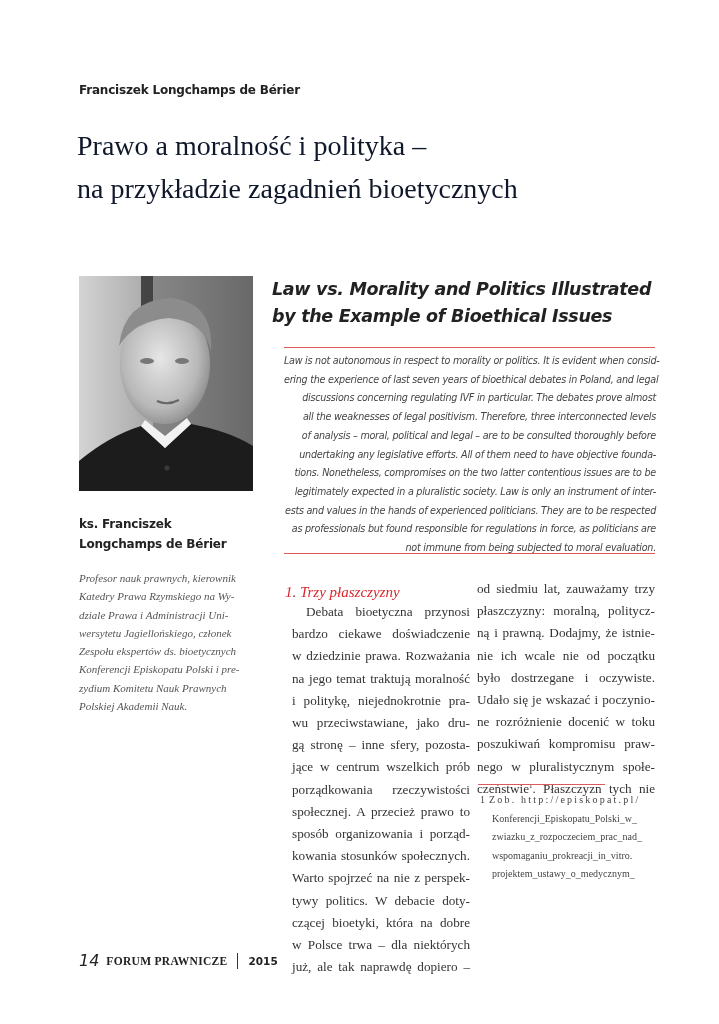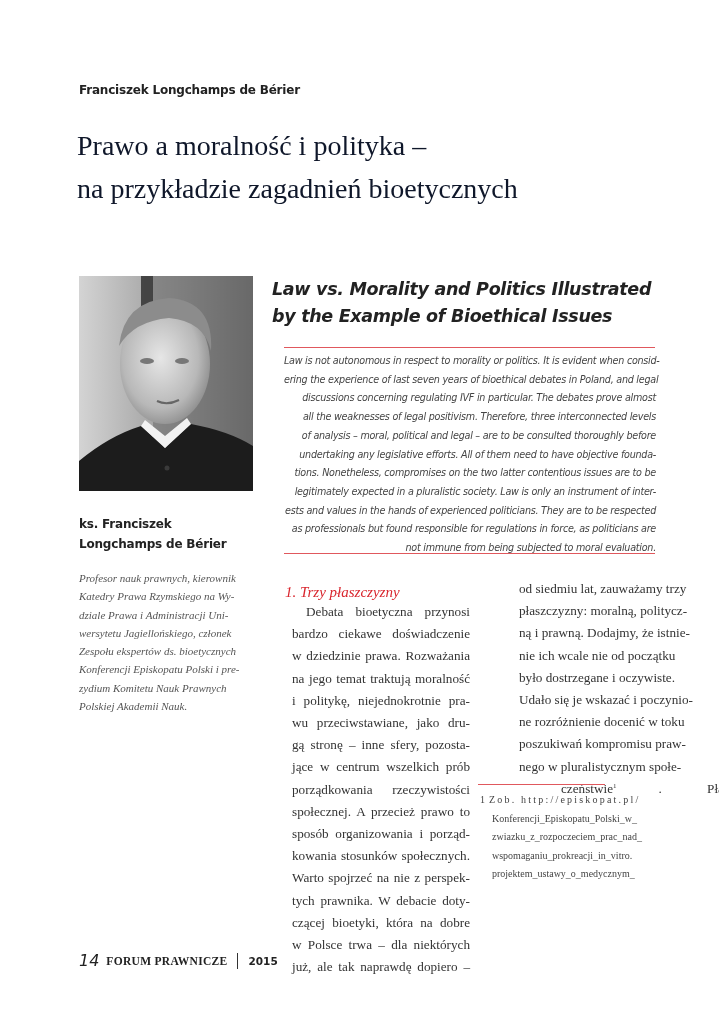--- a/index.html
+++ b/index.html
@@ -55,21 +55,21 @@
       font-family: "Liberation Serif", serif; font-style: italic; font-size: 15px; color: #d9262e;
       margin: 0; font-weight: normal;
     }
     .col {
       position: absolute; font-family: "Liberation Serif", serif; font-size: 13.2px; line-height: 22.2px; color: #333;
     }
     .col span { display: block; white-space: nowrap; }
     .col.left { left: 284px; top: 601px; width: 178px; margin-left: 8px; }
     .col.right { left: 477px; top: 578px; width: 178px; }
     .col.left span { text-align: justify; text-align-last: justify; }
-    .col.right span { text-align: justify; text-align-last: justify; margin-left: 42px; }
+    .col.right span { text-align: justify; text-align-last: justify; }
     .col.left span.indent { padding-left: 14px; }
     sup.fn { font-size: 7px; vertical-align: super; line-height: 0; }
     .footnote {
       position: absolute; left: 480px; top: 791px; width: 178px;
       font-family: "Liberation Serif", serif; font-size: 10px; line-height: 18.5px; color: #444;
     }
     .footnote span { display: block; white-space: nowrap; padding-left: 12px; }
     .footnote span.first { padding-left: 0; letter-spacing: 2.2px; }
     .footnote .fn-num { letter-spacing: 0; margin-right: 4px; }
     .page-footer {
@@ -167,21 +167,21 @@
   <span>na jego temat traktują moralność</span>
   <span>i politykę, niejednokrotnie pra-</span>
   <span>wu przeciwstawiane, jako dru-</span>
   <span>gą stronę – inne sfery, pozosta-</span>
   <span>jące w centrum wszelkich prób</span>
   <span>porządkowania rzeczywistości</span>
   <span>społecznej. A przecież prawo to</span>
   <span>sposób organizowania i porząd-</span>
   <span>kowania stosunków społecznych.</span>
   <span>Warto spojrzeć na nie z perspek-</span>
-  <span>tych prawnika. W debacie doty-</span>
+  <span>tywy politics. W debacie doty-</span>
   <span>czącej bioetyki, która na dobre</span>
   <span>w Polsce trwa – dla niektórych</span>
   <span>już, ale tak naprawdę dopiero –</span>
 </div>
 
 <div class="col right">
   <span>od siedmiu lat, zauważamy trzy</span>
   <span>płaszczyzny: moralną, politycz-</span>
   <span>ną i prawną. Dodajmy, że istnie-</span>
   <span>nie ich wcale nie od początku</span>

